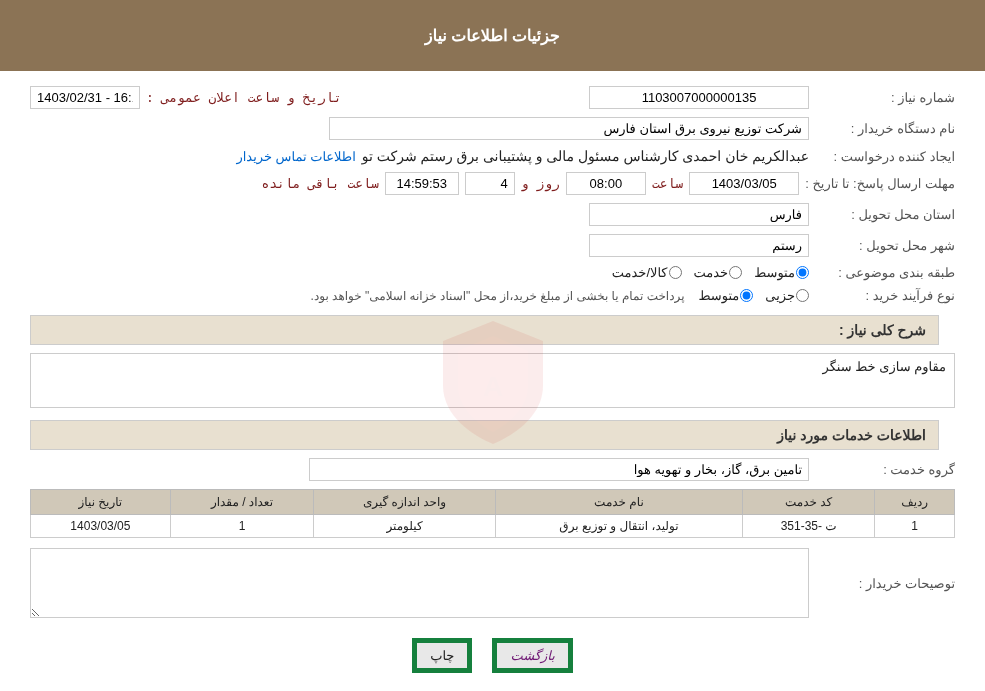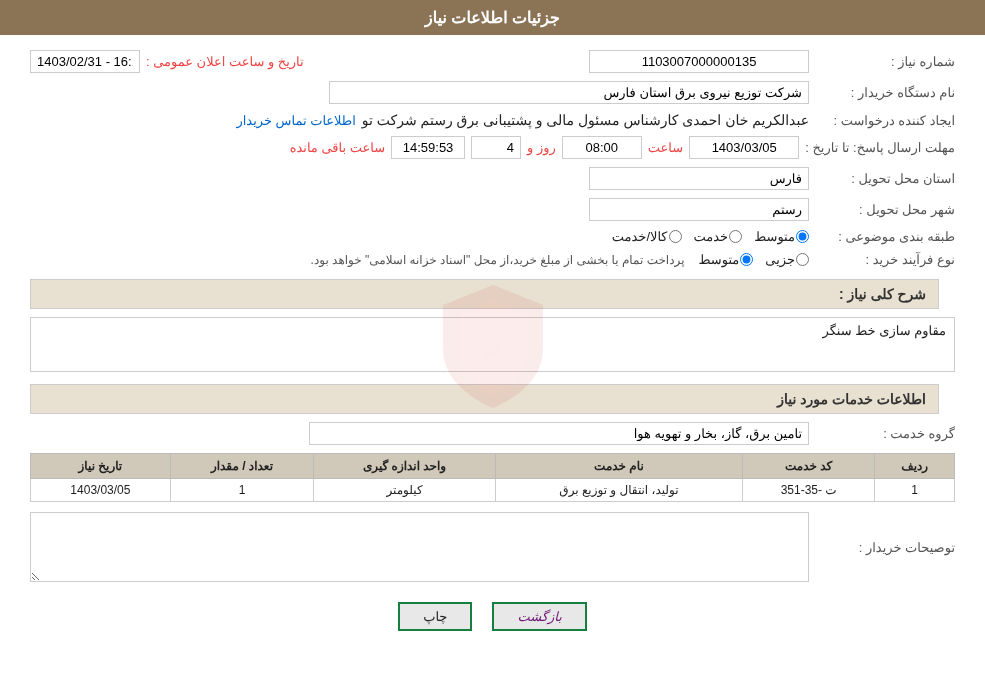--- a/index.html
+++ b/index.html
@@ -14,21 +14,21 @@
       max-width: 985px;
       margin: 0 auto;
       background: #fff;
       min-height: 691px;
       padding-bottom: 20px;
     }
     .header-bar {
       background: #8B7355;
       color: #fff;
       text-align: center;
-      padding: 8px 20px;
+      padding: 26px 20px;
       font-size: 16px;
       font-weight: bold;
     }
     .main-content {
       padding: 15px 30px;
     }
     .form-row {
       display: flex;
       align-items: center;
       margin-bottom: 8px;
@@ -47,23 +47,24 @@
       padding: 3px 6px;
       font-family: Tahoma, Arial, sans-serif;
       font-size: 13px;
       direction: rtl;
     }
     .input-box.wide { width: 320px; }
     .input-box.medium { width: 220px; }
     .input-box.small { width: 110px; }
     .input-box.xsmall { width: 80px; }
     .inline-label {
-      color: #ef4444;
+      color: #7f1d1d;
       white-space: nowrap;
       font-size: 13px;
+      font-family: Liberation Mono, monospace;
     }
     .link-text {
       color: #0066cc;
       font-size: 13px;
       cursor: pointer;
     }
     .section-header {
       background: #e8e0d0;
       border: 1px solid #ccc;
       padding: 6px 12px;
@@ -104,41 +105,41 @@
       border-collapse: collapse;
       margin-top: 6px;
       margin-bottom: 10px;
     }
     .service-table th {
       background: #d0c8b8;
       border: 1px solid #bbb;
       padding: 5px 8px;
       text-align: center;
       font-size: 12px;
-      font-weight: bold;
+      font-weight: normal;
     }
     .service-table td {
       border: 1px solid #ccc;
       padding: 4px 8px;
       text-align: center;
       font-size: 12px;
       background: #fff;
     }
     .footer-buttons {
       display: flex;
       justify-content: center;
       gap: 20px;
       margin-top: 20px;
     }
     .btn {
-      padding: 5px 23px;
+      padding: 5px 13px;
       font-family: Tahoma, Arial, sans-serif;
       font-size: 13px;
       cursor: pointer;
-      border: 2px solid #15803d;
+      border: 5px solid #15803d;
     }
     .btn-print {
       background: #e8e8e8;
       color: #222;
     }
     .btn-back {
       background: #e8e8e8;
       color: #701a75;
       font-style: italic;
     }

